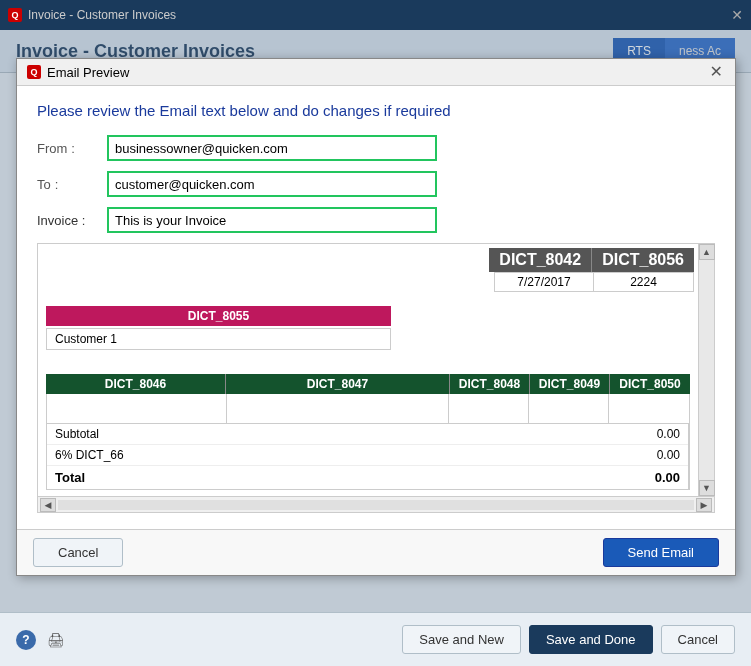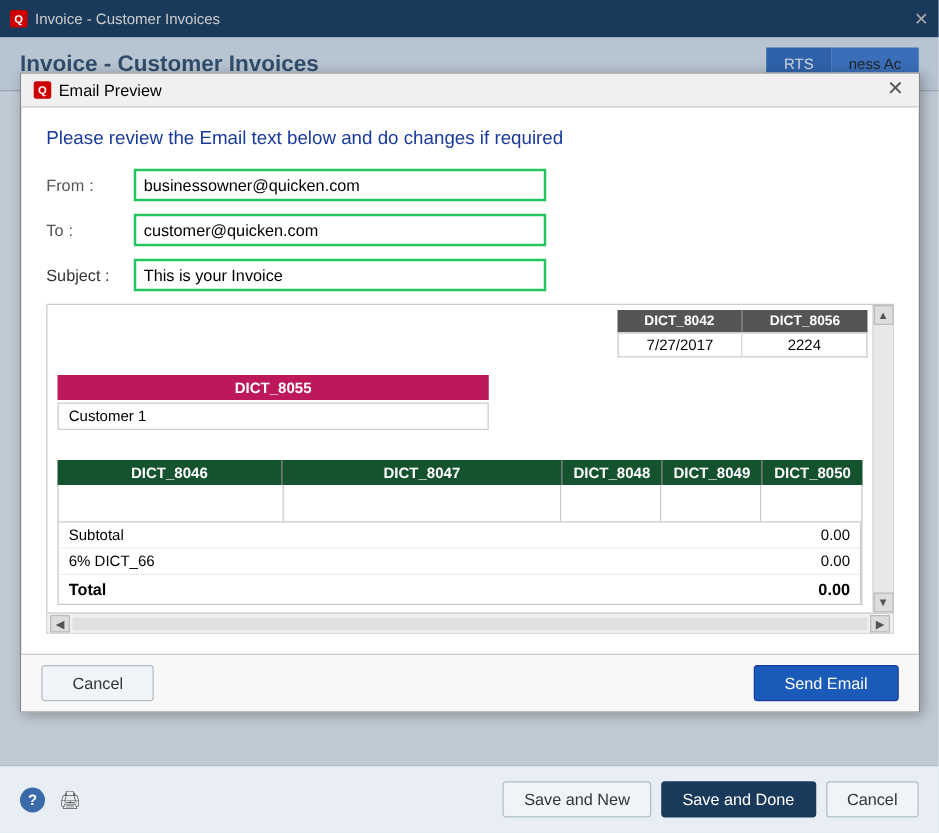--- a/index.html
+++ b/index.html
@@ -263,21 +263,21 @@
 
     
     .invoice-inner {
       padding-right: 16px;
     }
 
     .invoice-header-cell {
       background: #555;
       color: white;
       padding: 3px 10px;
-      font-size: 11px;
+      font-size: 16px;
       font-weight: bold;
       text-align: center;
       border-right: 1px solid #888;
       min-width: 100px;
     }
 
     .invoice-data-cell {
       padding: 2px 10px;
       font-size: 12px;
       text-align: center;
@@ -445,21 +445,21 @@
         <span>Q</span>
       </div>
       <span>Invoice - Customer Invoices</span>
     </div>
     <span class="bg-titlebar-close">✕</span>
   </div>
   <div style="display:flex; align-items:center; padding: 8px 16px; background:#dce6f0; border-bottom:1px solid #b0bec8;">
     <div class="bg-header" style="background:transparent; border:none; padding:0; font-size:18px;">Invoice - Customer Invoices</div>
     <div style="margin-left:auto; display:flex; gap:0;">
       <div style="background:#1a5ab8; color:white; padding:6px 14px; font-size:12px;">RTS</div>
-      <div style="background:#2a6acc; color:#000000; padding:6px 14px; font-size:12px;">ness Ac</div>
+      <div style="background:#2a6acc; color:#e5e5e5; padding:6px 14px; font-size:12px;">ness Ac</div>
     </div>
   </div>
 </div>
 
 <div class="modal-overlay"></div>
 
 <div class="modal">
   <div class="modal-titlebar">
     <div class="modal-title">
       <div class="modal-icon">
@@ -483,21 +483,21 @@
 
     <div class="form-row">
       <div class="form-label">
         <span>To</span>
         <span>:</span>
       </div>
       <input class="form-input" type="text" value="customer@quicken.com" style="">
     </div>
 
     <div class="form-row">
-      <div class="form-label">Subject :</div>
+      <div class="form-label">Invoice :</div>
       <input class="form-input" type="text" value="This is your Invoice" style="">
     </div>
 
     <div class="invoice-preview">
       <div style="display:flex; position:relative;">
         <div class="invoice-scroll-area" style="flex:1;">
           <div class="invoice-inner">
 
             <div style="display:flex; justify-content:flex-end; padding: 4px 4px 0;">
               <div class="invoice-header-cell">

